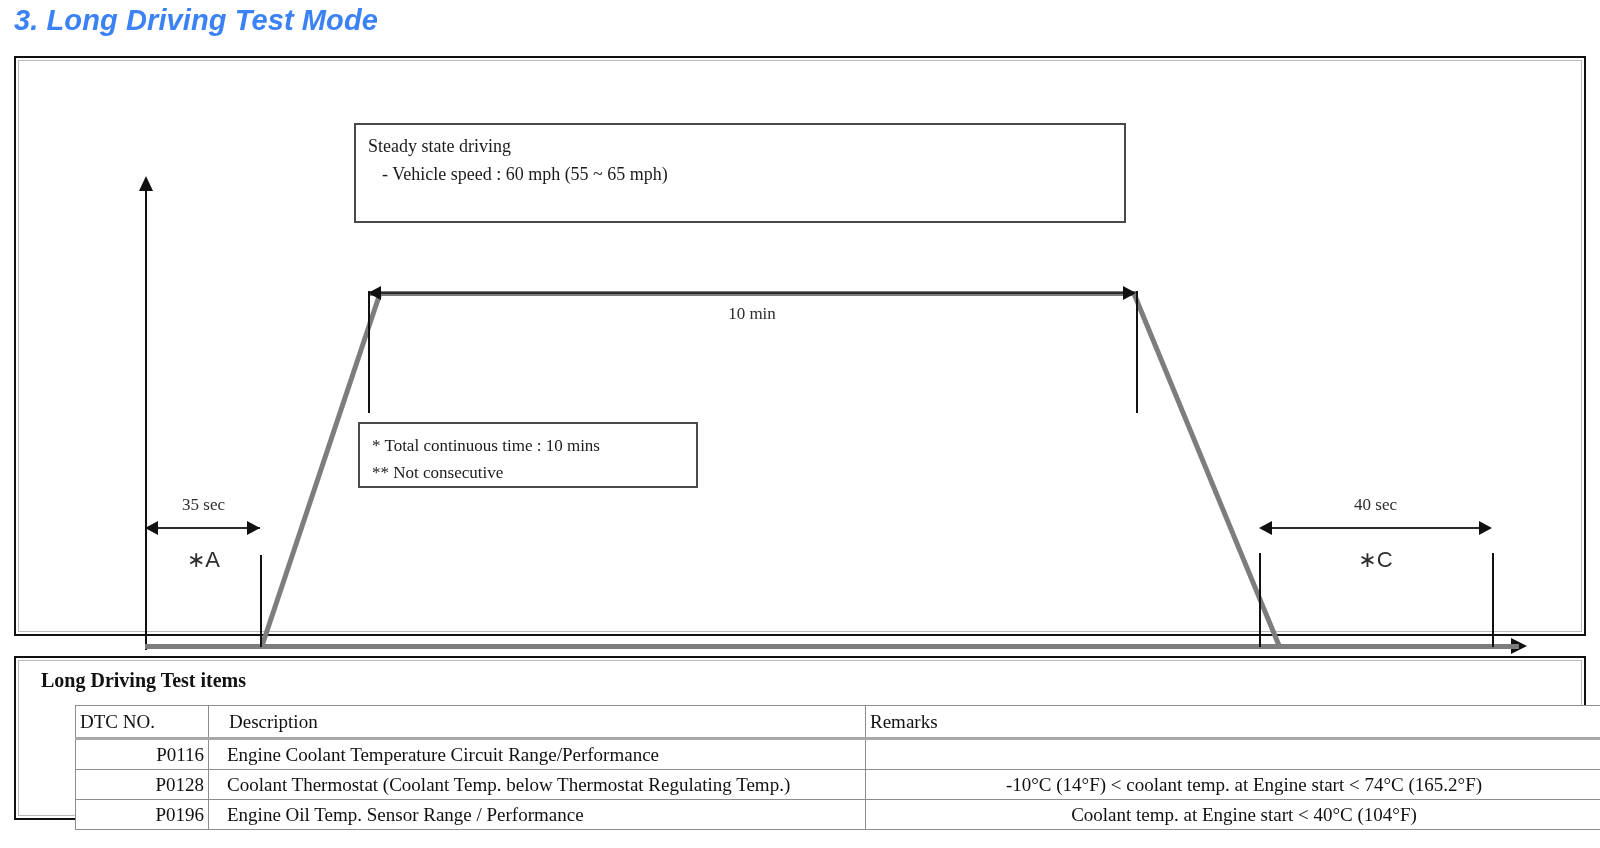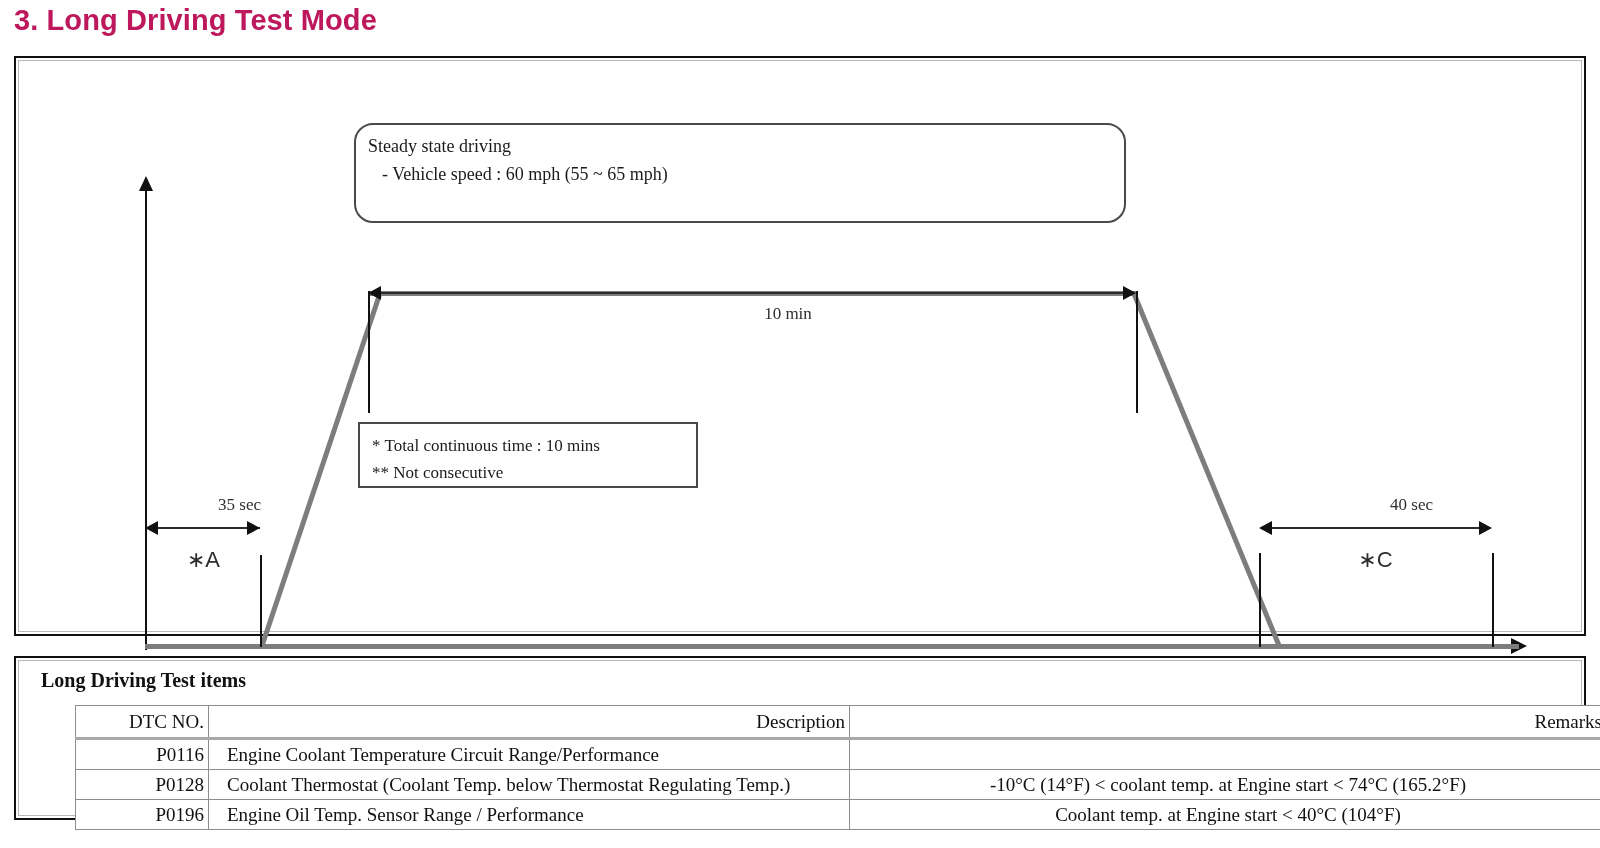--- a/index.html
+++ b/index.html
@@ -11,22 +11,23 @@
     overflow:hidden;
     position:relative;
   }
   
   .page-title{
     position:absolute;left:14px;top:4px;
     font-family:"Liberation Sans", sans-serif;
     font-weight:bold;
     font-size:29px;
     letter-spacing:.1px;
-    color:#be185d;
-    white-space:nowrap;
+    color:#3b82f6;
+    white-space:nowrap;
+    font-style:italic;
   }
   
   .panel{
     position:absolute;
     background:#fff;
     border:2px solid #111;
     box-sizing:border-box;
   }
   .panel-inner{
     position:absolute;inset:2px;
@@ -96,21 +97,20 @@
     border-top:7px solid transparent;
     border-bottom:7px solid transparent;
     border-left:13px solid #111;
   }
   .dim-label{
     position:absolute;
     font-size:17px;
     color:#2e2e2e;
     white-space:nowrap;
     text-align:center;
-    padding-left:36px;
   }
   .star-label{
     position:absolute;
     font-family:"Liberation Sans", sans-serif;
     font-size:22px;
     color:#2e2e2e;
     white-space:nowrap;
     text-align:center;
   }
 
@@ -123,21 +123,21 @@
     padding:8px 10px 8px 12px;
   }
   .callout div{
     font-size:18px;
     line-height:1.55;
     color:#1b1b1b;
     white-space:nowrap;
   }
   .callout .indent{padding-left:14px;}
 
-  #callout-steady{left:335px;top:62px;width:772px;height:100px;border-radius:19px;}
+  #callout-steady{left:335px;top:62px;width:772px;height:100px;}
   #callout-note{left:339px;top:361px;width:340px;height:66px;}
   #callout-note div{font-size:17px;line-height:1.6;}
 
   
   #table-panel{left:14px;top:656px;width:1572px;height:164px;}
   .table-caption{
     position:absolute;left:14px;top:8px;
     font-weight:bold;
     font-size:20px;
     color:#111;
@@ -158,25 +158,25 @@
     color:#111;
     height:29px;
     padding:0 4px;
     overflow:hidden;
     white-space:nowrap;
   }
   table.dtc .col-dtc{width:124px;text-align:right;}
   table.dtc .col-desc{width:632px;text-align:left;padding-left:18px;}
   table.dtc .col-rem{width:748px;text-align:center;}
   table.dtc tr.head td{
-    text-align:right;
+    text-align:left;
     height:31px;
     border-bottom:3px solid #a8a8a8;
   }
-  table.dtc tr.head td.col-desc{text-align:right;padding-left:4px;}
+  table.dtc tr.head td.col-desc{text-align:left;padding-left:20px;}
 </style>
 </head>
 <body>
 
 <div class="page-title">3. Long Driving Test Mode</div>
 
 <div class="panel" id="diagram-panel">
   <div class="panel-inner">
     <div class="diagram-stage">
 

